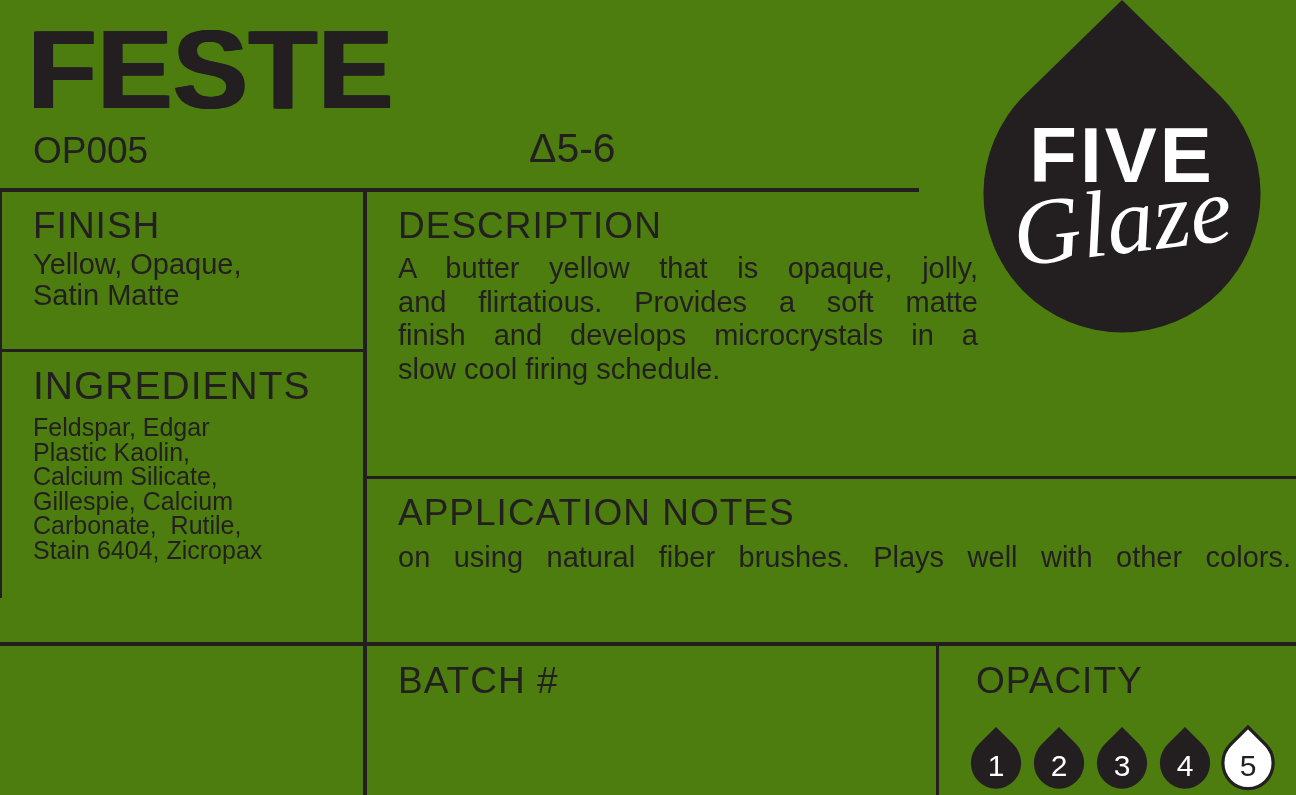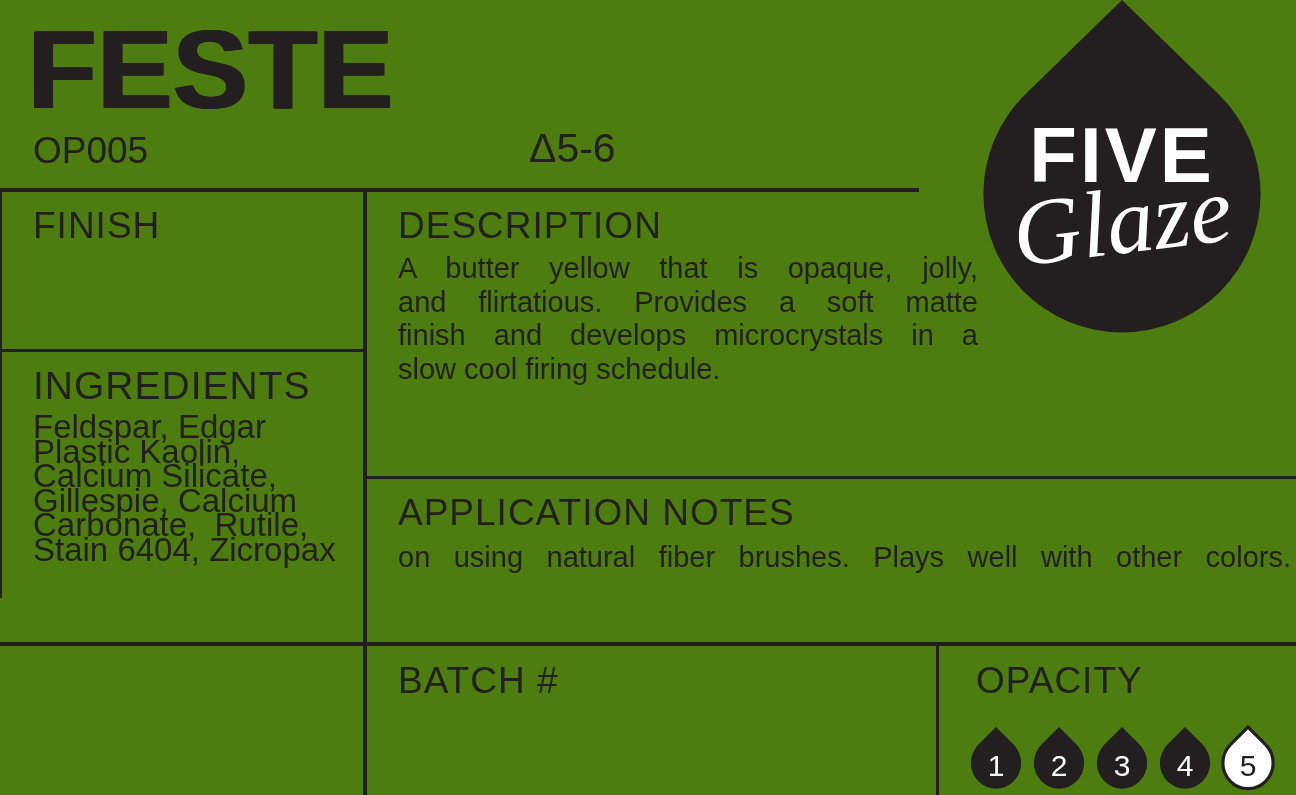--- a/index.html
+++ b/index.html
@@ -30,21 +30,21 @@
   .rule-desc     { left:367px; top:476px; width:929px; height:3px; }
   .rule-batch    { left:0;    top:642px; width:1296px; height:4px; }
   .rule-v-opacity{ left:936px; top:642px; width:3px;   height:153px; }
 
   .heading { font-size:37px; letter-spacing:1px; line-height:1.1; }
 
   
   .finish-heading      { left:33px; top:206px; }
   .finish-body         { left:33px; top:249px; font-size:29px; line-height:31px; }
   .ingredients-heading { left:33px; top:365px; font-size:39px; letter-spacing:1px; }
-  .ingredients-body    { left:33px; top:415px; font-size:33px; line-height:24.5px; }
+  .ingredients-body    { left:33px; top:415px; font-size:25px; line-height:24.5px; }
   .ingredients-body .line { white-space:pre-wrap; }
 
   
   .description-heading { left:398px; top:206px; }
   .description-body    { left:398px; top:252px; width:580px; font-size:29px; line-height:33.5px; }
   .appnotes-heading    { left:398px; top:493px; }
   .appnotes-body       { left:398px; top:541px; width:893px; font-size:29px; line-height:33.5px; }
   .jline { text-align:justify; text-align-last:justify; }
 
   
@@ -96,20 +96,24 @@
 
   <div class="abs rule rule-top"></div>
   <div class="abs rule rule-v-main"></div>
   <div class="abs rule rule-v-edge"></div>
   <div class="abs rule rule-finish"></div>
   <div class="abs rule rule-desc"></div>
   <div class="abs rule rule-batch"></div>
   <div class="abs rule rule-v-opacity"></div>
 
   <div class="abs heading finish-heading">FINISH</div>
+  <div class="abs finish-body">
+    <div class="line">Yellow, Opaque,</div>
+    <div class="line">Satin Matte</div>
+  </div>
 
   <div class="abs heading ingredients-heading">INGREDIENTS</div>
   <div class="abs ingredients-body">
     <div class="line">Feldspar, Edgar</div>
     <div class="line">Plastic Kaolin,</div>
     <div class="line">Calcium Silicate,</div>
     <div class="line">Gillespie, Calcium</div>
     <div class="line">Carbonate,  Rutile,</div>
     <div class="line">Stain 6404, Zicropax</div>
   </div>

